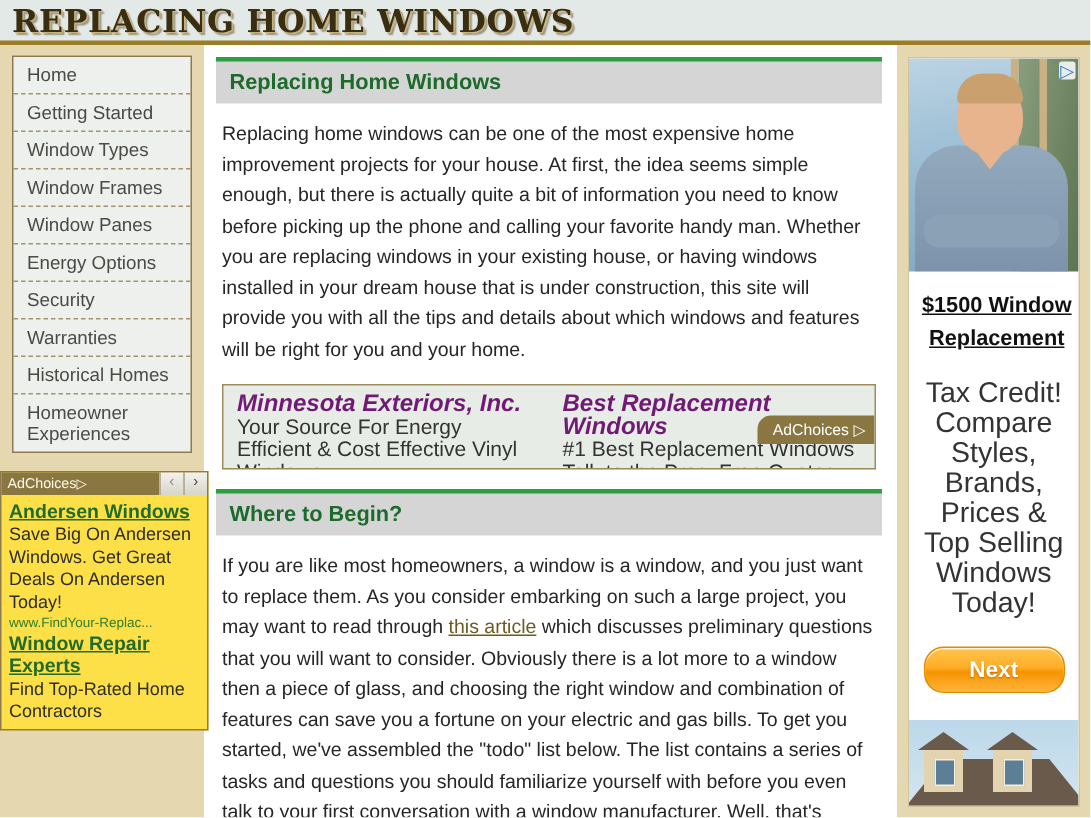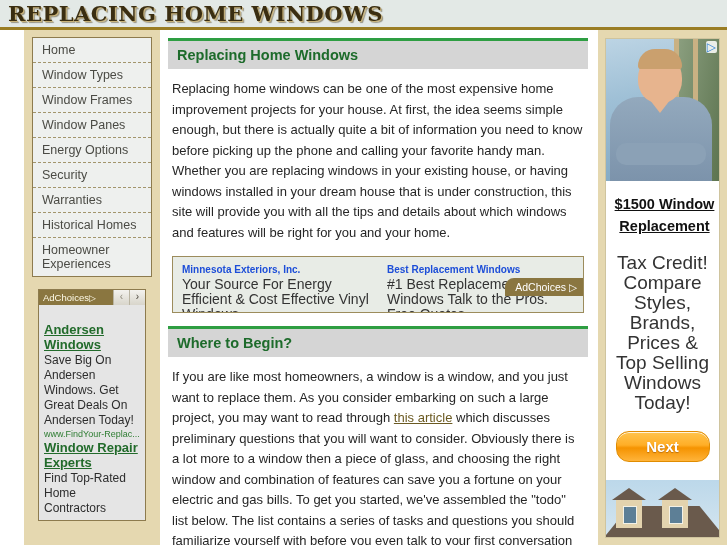--- a/index.html
+++ b/index.html
@@ -43,44 +43,43 @@
     height: 515px;
   }
 
   
   #left-col {
     width: 136px;
     flex: 0 0 136px;
     background: #e5d8b0;
     padding: 7px 0 0 0;
     box-sizing: border-box;
-    margin-left: 24px;
   }
   #main-nav {
     width: 120px;
     margin: 0 auto;
     background: #eef0ee;
     border: 1px solid #8d7b4e;
     box-sizing: border-box;
   }
   .nav-item {
     padding: 5px 8px 5px 9px;
     font-size: 12.5px;
     color: #4b4b45;
     border-bottom: 1px dashed #a2956c;
     line-height: 14px;
     cursor: pointer;
   }
   .nav-item:last-child { border-bottom: none; }
 
   
   #left-ad {
-    width: 108px;
+    width: 139px;
     margin: 12px auto 0 auto;
-    background: #e5e5e5;
+    background: #fde047;
     border: 1px solid #8d7b4e;
     box-sizing: border-box;
     position: relative;
   }
   .adchoices-bar {
     display: flex;
     justify-content: space-between;
     align-items: stretch;
     height: 15px;
     background: #8a7640;
@@ -99,21 +98,21 @@
     height: 15px;
     line-height: 14px;
     text-align: center;
     font-size: 10px;
     background: linear-gradient(#f3f2ee, #d8d5cb);
     border-left: 1px solid #b9b4a2;
     color: #8e8a7c;
     cursor: pointer;
   }
   .arrow-btn.active { color: #4a463c; }
-  .ad-body { padding: 17px 5px 4px 5px; }
+  .ad-body { padding: 3px 5px 4px 5px; }
   .ad-title {
     color: #226b2b;
     font-weight: bold;
     font-size: 13px;
     line-height: 15px;
     text-decoration: underline;
     cursor: pointer;
   }
   .ad-desc {
     color: #2d2d2d;
@@ -164,25 +163,26 @@
     margin: 13px 4px 0 4px;
     height: 57px;
     background: #e8ece6;
     border: 1px solid #9c8c5c;
     overflow: hidden;
     box-sizing: border-box;
   }
   .inline-ad-cols { display: flex; padding: 5px 0 0 0; }
   .inline-ad-col { width: 50%; padding: 0 8px 0 9px; box-sizing: border-box; }
   .ia-title {
-    color: #1d4ed8;
-    font-weight: bold;
-    font-size: 10px;
+    color: #701a75;
+    font-weight: bold;
+    font-size: 16px;
     line-height: 15px;
     cursor: pointer;
+    font-style: italic;
   }
   .ia-desc { color: #333; font-size: 14px; line-height: 15px; }
   .ia-url { color: #2e7d32; font-size: 11px; line-height: 14px; white-space: nowrap; }
   #inline-adchoices {
     position: absolute;
     right: 0;
     bottom: 16px;
     background: #8a7640;
     color: #fff;
     font-size: 10.5px;
@@ -363,20 +363,21 @@
 <div id="site-header">
   <div id="site-logo">REPLACING HOME WINDOWS</div>
 </div>
 
 <div id="page">
 
   <div id="left-col">
 
     <div id="main-nav">
       <div class="nav-item">Home</div>
+      <div class="nav-item">Getting Started</div>
       <div class="nav-item">Window Types</div>
       <div class="nav-item">Window Frames</div>
       <div class="nav-item">Window Panes</div>
       <div class="nav-item">Energy Options</div>
       <div class="nav-item">Security</div>
       <div class="nav-item">Warranties</div>
       <div class="nav-item">Historical Homes</div>
       <div class="nav-item">Homeowner Experiences</div>
     </div>
 

